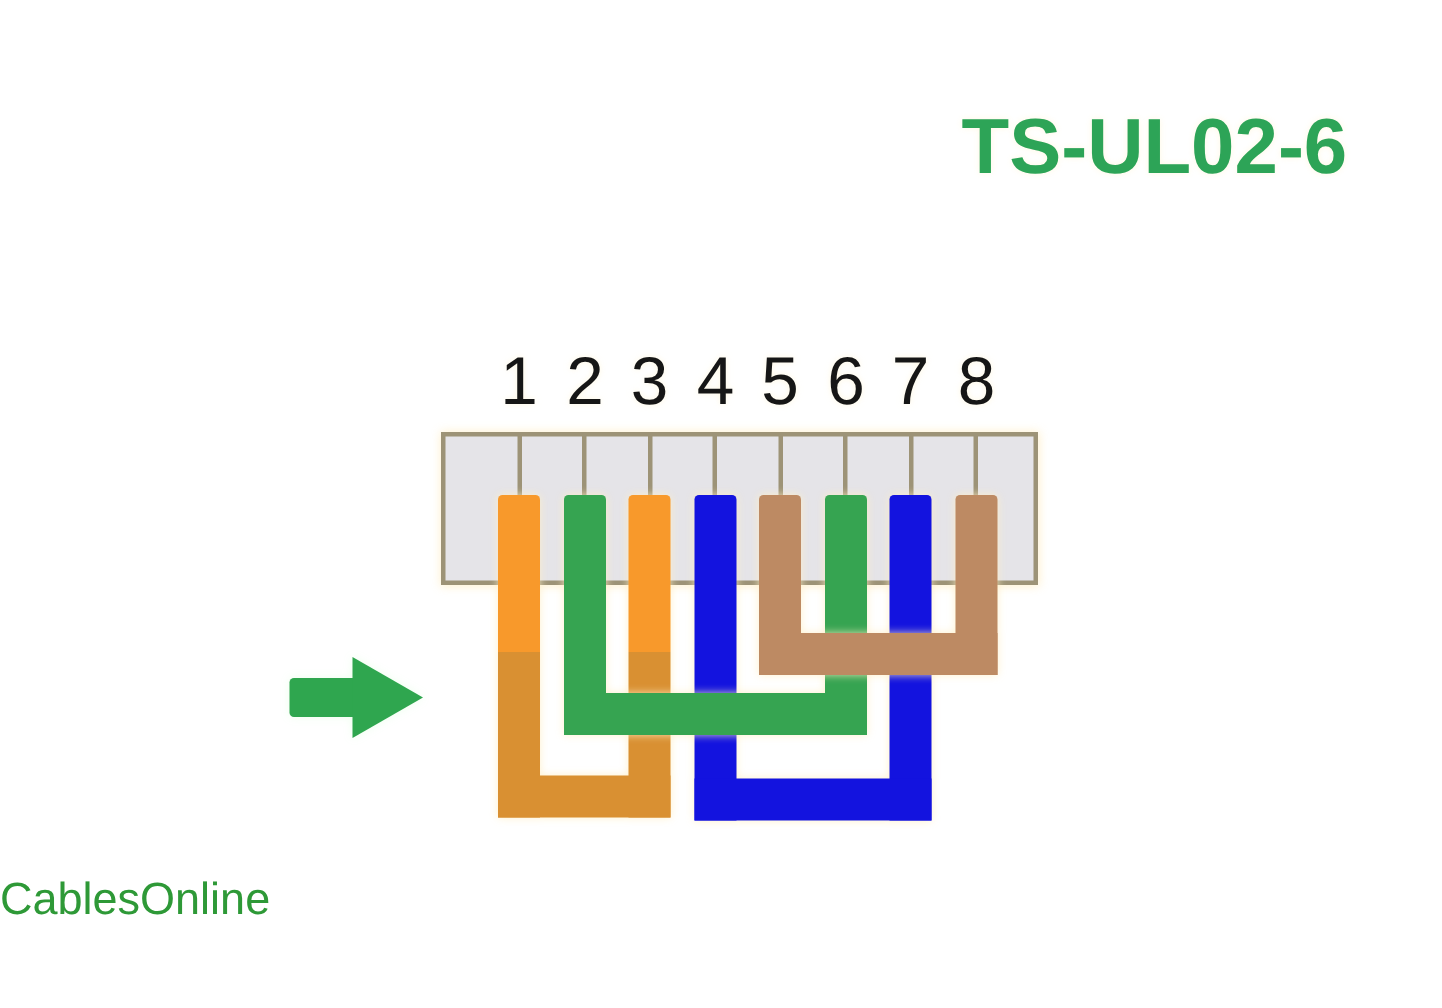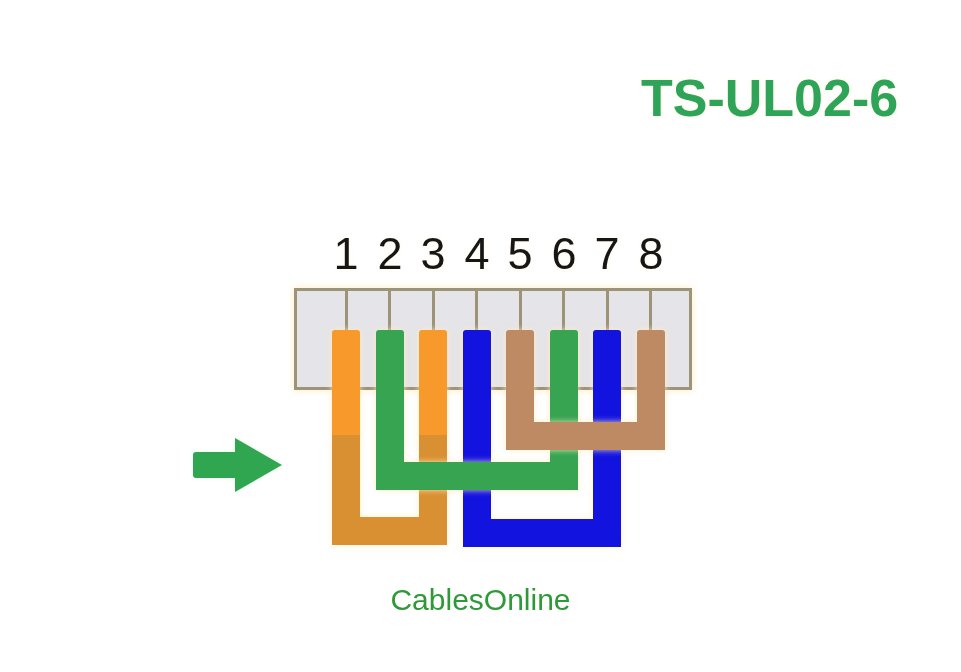--- a/index.html
+++ b/index.html
@@ -109,21 +109,21 @@
     position: absolute; left: 42px; top: 0;
     width: 0; height: 0;
     border-top: 27px solid transparent;
     border-bottom: 27px solid transparent;
     border-left: 47px solid var(--arrow-green, #2FA64F);
   }
 
   .brand {
     position: absolute;
     left: 0; top: 583px; width: 961px;
-    text-align: center;
+    text-align: left;
     font-size: 30px;
     font-weight: 400;
     color: var(--brand-green, #2E9937);
   }
 </style>
 </head>
 <body>
 
 <div class="stage">
 

